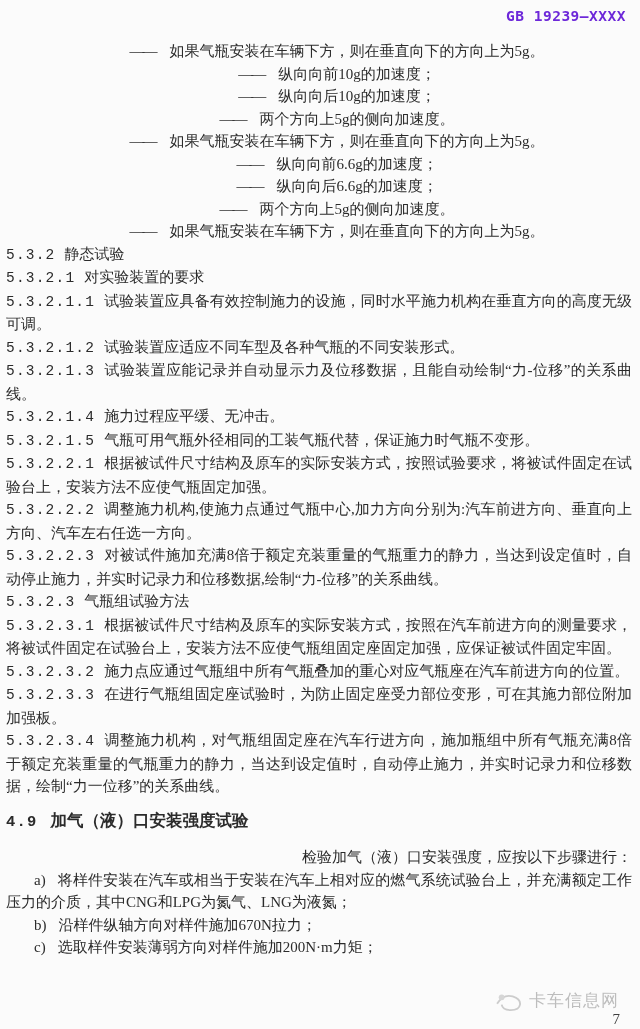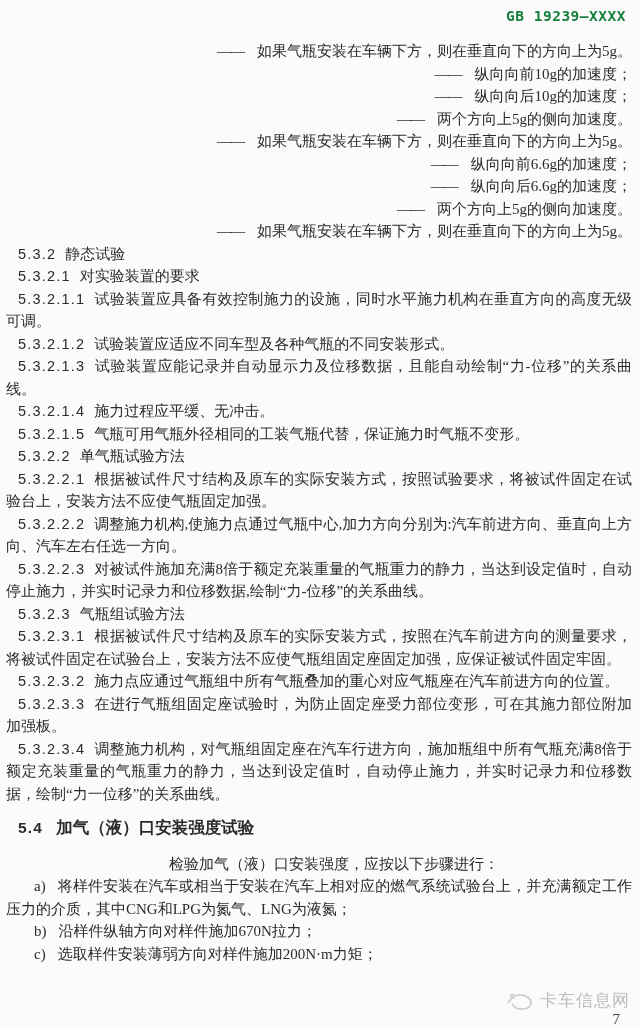--- a/index.html
+++ b/index.html
@@ -7,54 +7,54 @@
     position:relative;
     width:640px;height:1029px;
     background:#fbfbfb;
     color:#2b2b2b;
     font-family:"Liberation Serif","DejaVu Serif",serif;
     overflow:hidden;
   }
   .doc-number{
     position:absolute;top:8px;right:14px;
     font-family:"DejaVu Sans Mono","Liberation Sans",sans-serif;
-    font-size:14.5px;letter-spacing:.5px;color:#15803d;font-weight:600;
+    font-size:14.5px;letter-spacing:.5px;color:#6d28d9;font-weight:600;
   }
   .content{
     position:absolute;top:40px;left:6px;right:8px;
   }
   .content p{
     margin:0;
     font-size:15px;
     line-height:22.5px;
     text-align:justify;
     text-justify:inter-ideograph;
   }
-  p.dash{padding-left:36px;text-align:right;}
+  p.dash{padding-left:36px;text-align:center;}
   .dash-marker{letter-spacing:-2px;margin-right:14px;color:#2b2b2b;}
   p.numbered{padding-left:22px;text-align:left;}
   .item-marker{margin-right:10px;}
   .clause-num{
-    font-family:Liberation Sans, sans-serif;
-    font-size:14.5px;letter-spacing:1.2px;margin-right:9px;white-space:nowrap;margin-left:12px;
+    font-family:Liberation Mono, monospace;
+    font-size:14.5px;letter-spacing:1.2px;margin-right:9px;white-space:nowrap;
   }
   p.clause-heading{text-align:left;}
   p.section-heading{
     text-align:left;
     font-weight:bold;
     font-size:16.5px;
     margin:12px 0 13px 0 !important;
   }
   p.section-heading .clause-num{font-size:15.5px;font-weight:bold;margin-right:13px;}
-  p.plain-indent{text-indent:30px;text-align:center;}
+  p.plain-indent{text-indent:30px;text-align:right;}
   p.letter{text-indent:28px;}
   .letter-marker{margin-right:12px;font-family:"Liberation Serif",serif;}
   .watermark{
-    position:absolute;right:10px;bottom:17px;
-    display:flex;align-items:flex-start;gap:5px;
+    position:absolute;right:21px;bottom:17px;
+    display:flex;align-items:flex-end;gap:5px;
     color:#bdbdbd;font-size:17px;letter-spacing:1px;
   }
   .page-number{
     position:absolute;right:20px;bottom:1px;
     font-size:15px;color:#3f3f3f;
     font-family:"Liberation Serif",serif;
   }
 </style>
 </head>
 <body>
@@ -81,34 +81,33 @@
 
     <p class="clause-heading"><span class="clause-num">5.3.2</span><span>静态试验</span></p>
     <p class="clause-heading"><span class="clause-num">5.3.2.1</span><span>对实验装置的要求</span></p>
 
     <p class="clause"><span class="clause-num">5.3.2.1.1</span><span>试验装置应具备有效控制施力的设施，同时水平施力机构在垂直方向的高度无级可调。</span></p>
     <p class="clause"><span class="clause-num">5.3.2.1.2</span><span>试验装置应适应不同车型及各种气瓶的不同安装形式。</span></p>
     <p class="clause"><span class="clause-num">5.3.2.1.3</span><span>试验装置应能记录并自动显示力及位移数据，且能自动绘制“力-位移”的关系曲线。</span></p>
     <p class="clause"><span class="clause-num">5.3.2.1.4</span><span>施力过程应平缓、无冲击。</span></p>
     <p class="clause"><span class="clause-num">5.3.2.1.5</span><span>气瓶可用气瓶外径相同的工装气瓶代替，保证施力时气瓶不变形。</span></p>
 
-    <p class="clause-heading"><span class="clause-num">5.3.2.2</span><span>单气瓶试验方法</span></p>
 
     <p class="clause"><span class="clause-num">5.3.2.2.1</span><span>根据被试件尺寸结构及原车的实际安装方式，按照试验要求，将被试件固定在试验台上，安装方法不应使气瓶固定加强。</span></p>
     <p class="clause"><span class="clause-num">5.3.2.2.2</span><span>调整施力机构,使施力点通过气瓶中心,加力方向分别为:汽车前进方向、垂直向上方向、汽车左右任选一方向。</span></p>
     <p class="clause"><span class="clause-num">5.3.2.2.3</span><span>对被试件施加充满8倍于额定充装重量的气瓶重力的静力，当达到设定值时，自动停止施力，并实时记录力和位移数据,绘制“力-位移”的关系曲线。</span></p>
 
     <p class="clause-heading"><span class="clause-num">5.3.2.3</span><span>气瓶组试验方法</span></p>
 
     <p class="clause"><span class="clause-num">5.3.2.3.1</span><span>根据被试件尺寸结构及原车的实际安装方式，按照在汽车前进方向的测量要求，将被试件固定在试验台上，安装方法不应使气瓶组固定座固定加强，应保证被试件固定牢固。</span></p>
     <p class="clause"><span class="clause-num">5.3.2.3.2</span><span>施力点应通过气瓶组中所有气瓶叠加的重心对应气瓶座在汽车前进方向的位置。</span></p>
     <p class="clause"><span class="clause-num">5.3.2.3.3</span><span>在进行气瓶组固定座试验时，为防止固定座受力部位变形，可在其施力部位附加加强板。</span></p>
     <p class="clause"><span class="clause-num">5.3.2.3.4</span><span>调整施力机构，对气瓶组固定座在汽车行进方向，施加瓶组中所有气瓶充满8倍于额定充装重量的气瓶重力的静力，当达到设定值时，自动停止施力，并实时记录力和位移数据，绘制“力一位移”的关系曲线。</span></p>
 
-    <p class="section-heading"><span class="clause-num">5.4</span><span>加气（液）口安装强度试验</span></p>
+    <p class="section-heading"><span class="clause-num">4.9</span><span>加气（液）口安装强度试验</span></p>
 
     <p class="plain-indent"><span>检验加气（液）口安装强度，应按以下步骤进行：</span></p>
 
     <p class="letter"><span class="letter-marker">a)</span><span>将样件安装在汽车或相当于安装在汽车上相对应的燃气系统试验台上，并充满额定工作压力的介质，其中CNG和LPG为氮气、LNG为液氮；</span></p>
     <p class="letter"><span class="letter-marker">b)</span><span>沿样件纵轴方向对样件施加670N拉力；</span></p>
     <p class="letter"><span class="letter-marker">c)</span><span>选取样件安装薄弱方向对样件施加200N·m力矩；</span></p>
 
   </div>
 
   <div class="watermark">

